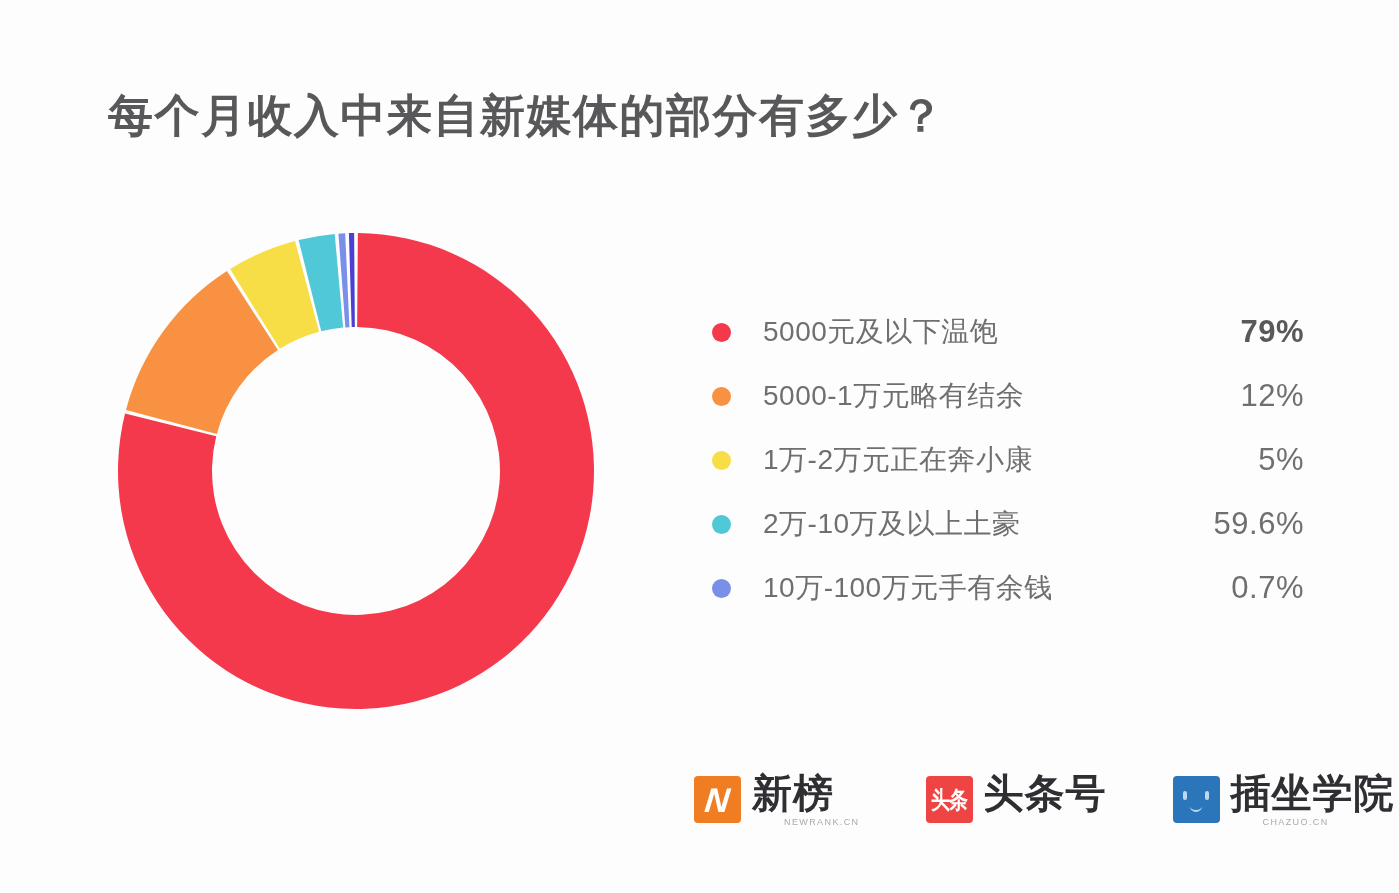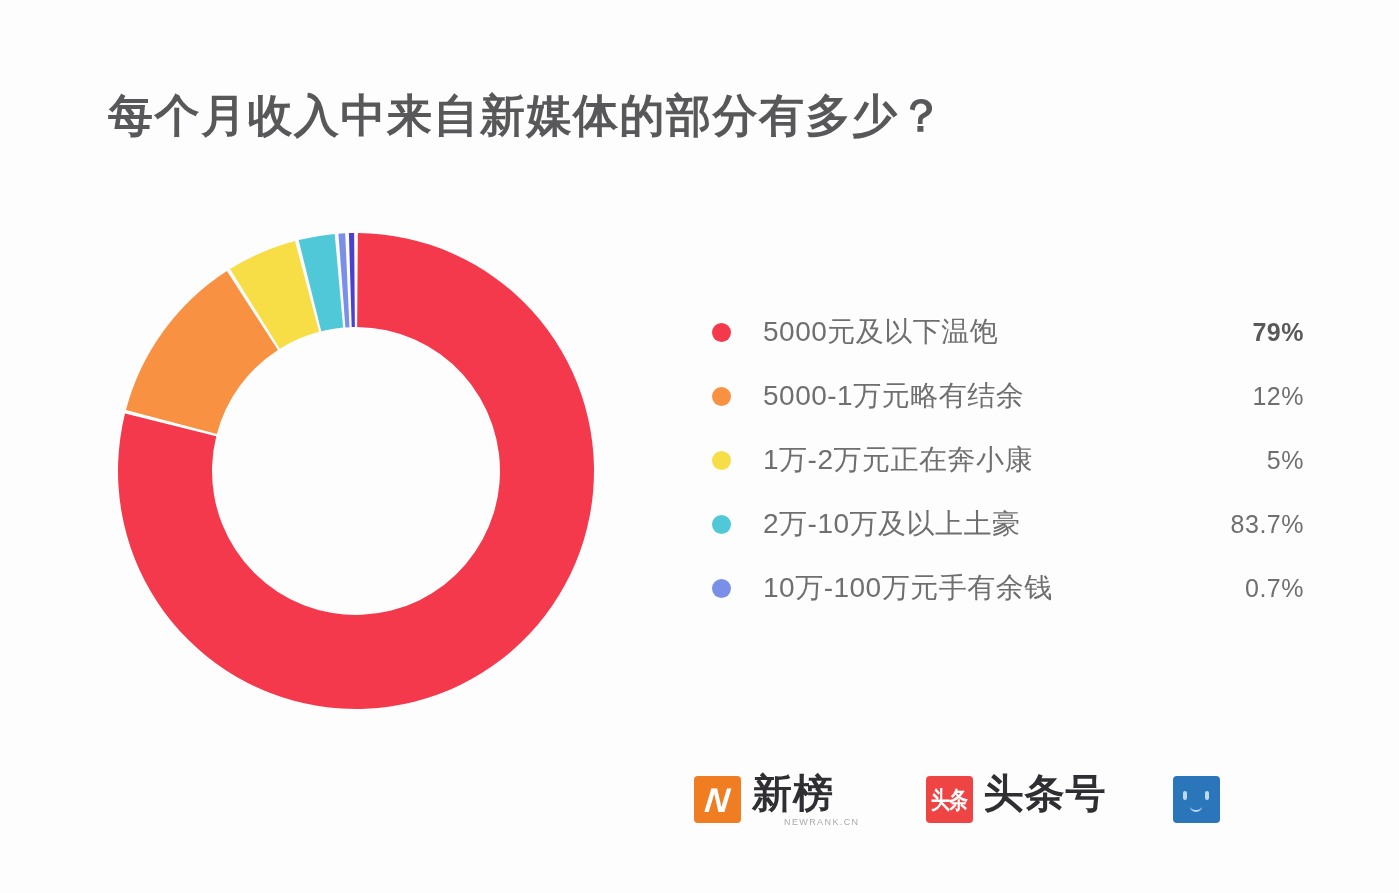--- a/index.html
+++ b/index.html
@@ -73,21 +73,21 @@
     font-size: 28px;
     color: #6f6f71;
     letter-spacing: 0.5px;
     white-space: nowrap;
   }
   .legend-value {
     position: absolute;
     right: 8px;
     top: 50%;
     transform: translateY(-50%);
-    font-size: 25px;
+    font-size: 31px;
     color: #6f6f71;
     letter-spacing: 0.5px;
     white-space: nowrap;
   }
   .legend-row.emphasis .legend-value {
     font-weight: bold;
     color: #59595b;
   }
 
   
@@ -220,21 +220,21 @@
 
     <div class="legend-row">
       <span class="legend-dot" style="background:#f7de47"></span>
       <span class="legend-label">1万-2万元正在奔小康</span>
       <span class="legend-value">5%</span>
     </div>
 
     <div class="legend-row">
       <span class="legend-dot" style="background:#51c8d7"></span>
       <span class="legend-label">2万-10万及以上土豪</span>
-      <span class="legend-value">83.7%</span>
+      <span class="legend-value">59.6%</span>
     </div>
 
     <div class="legend-row">
       <span class="legend-dot" style="background:#7a8fe8"></span>
       <span class="legend-label">10万-100万元手有余钱</span>
       <span class="legend-value">0.7%</span>
     </div>
 
 
   </div>
@@ -262,17 +262,21 @@
     </div>
 
     <div class="logo">
       <div class="logo-mark mark-chazuo">
         <span class="mark-chazuo-face">
           <i class="l"></i>
           <i class="r"></i>
           <u></u>
         </span>
       </div>
+      <div class="logo-text">
+        <span class="logo-name">插坐学院</span>
+        <span class="logo-sub">CHAZUO.CN</span>
+      </div>
     </div>
 
   </div>
 
 </div>
 
 </body></html>

